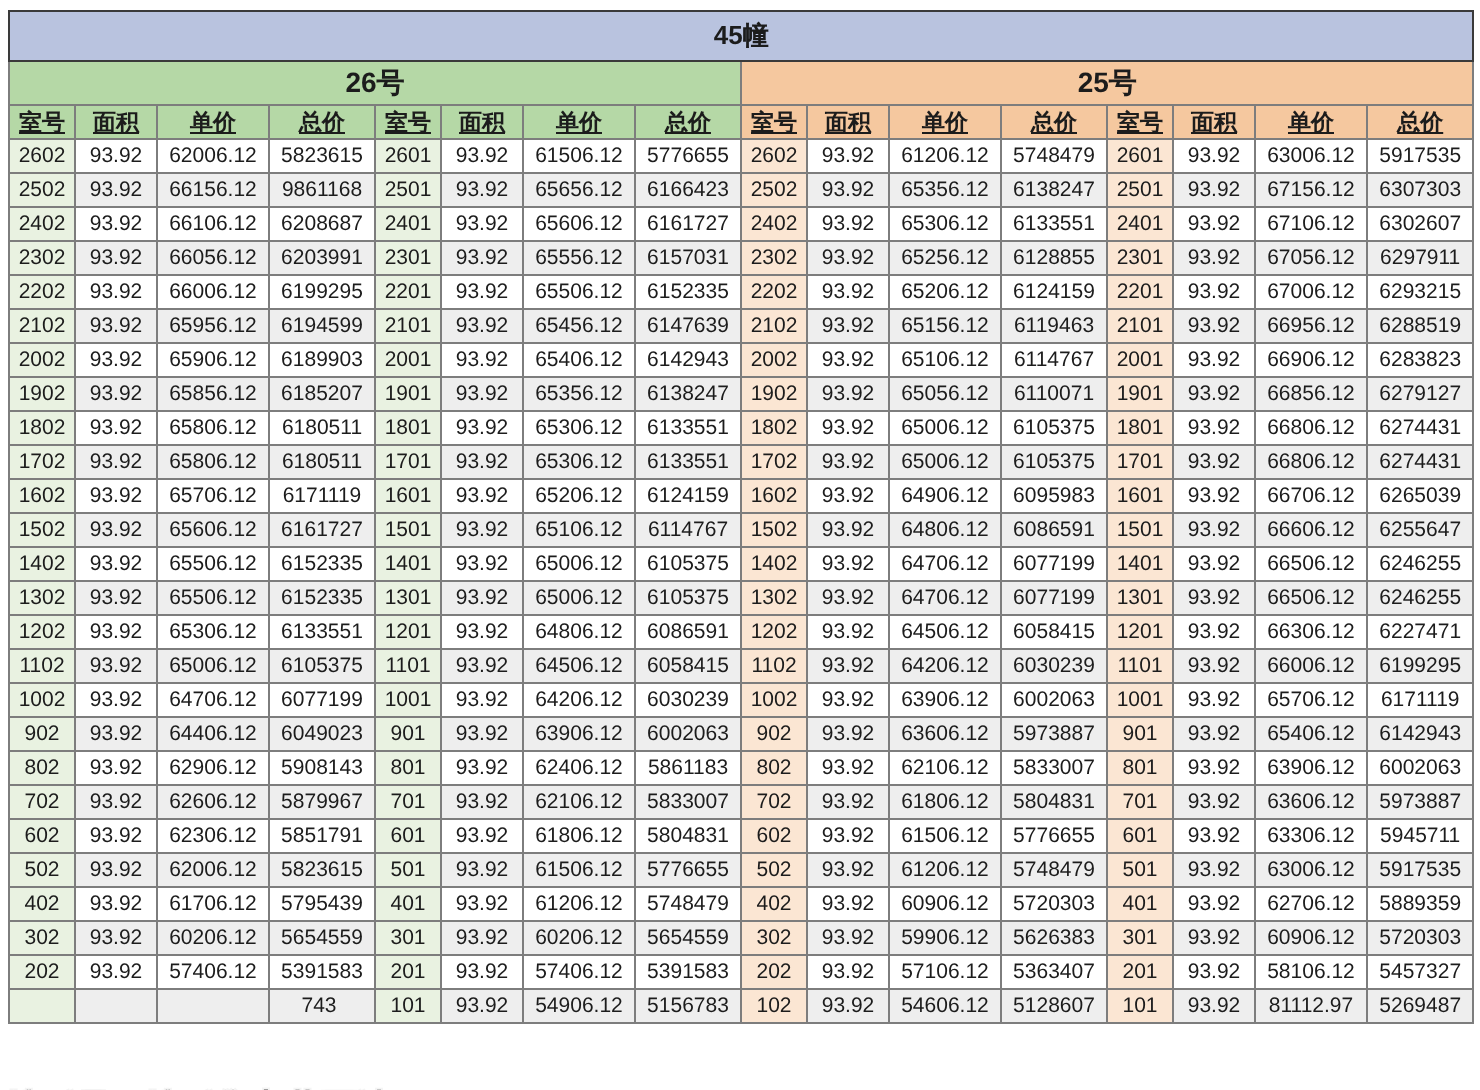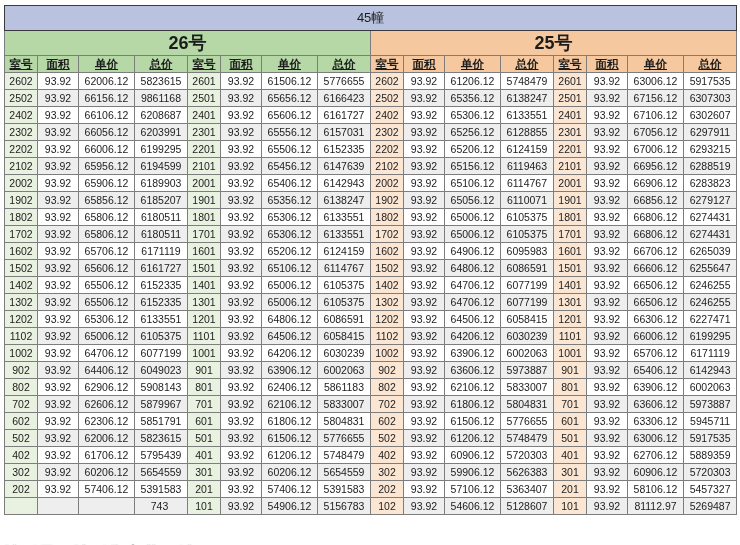--- a/index.html
+++ b/index.html
@@ -22,24 +22,24 @@
     vertical-align:middle;
     color:#1c1c1c;
     overflow:hidden;
     white-space:nowrap;
     padding:0;
   }
   .title-row td {
     background:var(--c-title,#b9c3df);
     height:24px;
     font-size:13px;
-    font-weight:normal;
+    font-weight:bold;
     border:1px solid #3a3a3a;
   }
-  .section-row td   { height:21px; font-size:18px; font-weight:bold; }
+  .section-row td   { height:21px; font-size:14px; font-weight:bold; }
   .subsection-row td{ height:18px; font-size:12px;   font-weight:bold; }
   .colheader-row td { height:16px; font-size:11.5px; font-weight:bold;text-decoration:underline; }
   tbody.data-body td { height:16px; font-size:10.5px; background:#ffffff; }
 
   .bg-green  { background:var(--c-green,#b5d8a6)  !important; }
   .bg-orange { background:var(--c-orange,#f5c89f) !important; }
   tbody.data-body td.tint-green  { background:var(--c-green-tint,#e9f2e1); }
   tbody.data-body td.tint-orange { background:var(--c-orange-tint,#fbe6d3); }
   tbody.data-body tr.alt td.plain { background:var(--c-alt,#eeeeee); }
 

